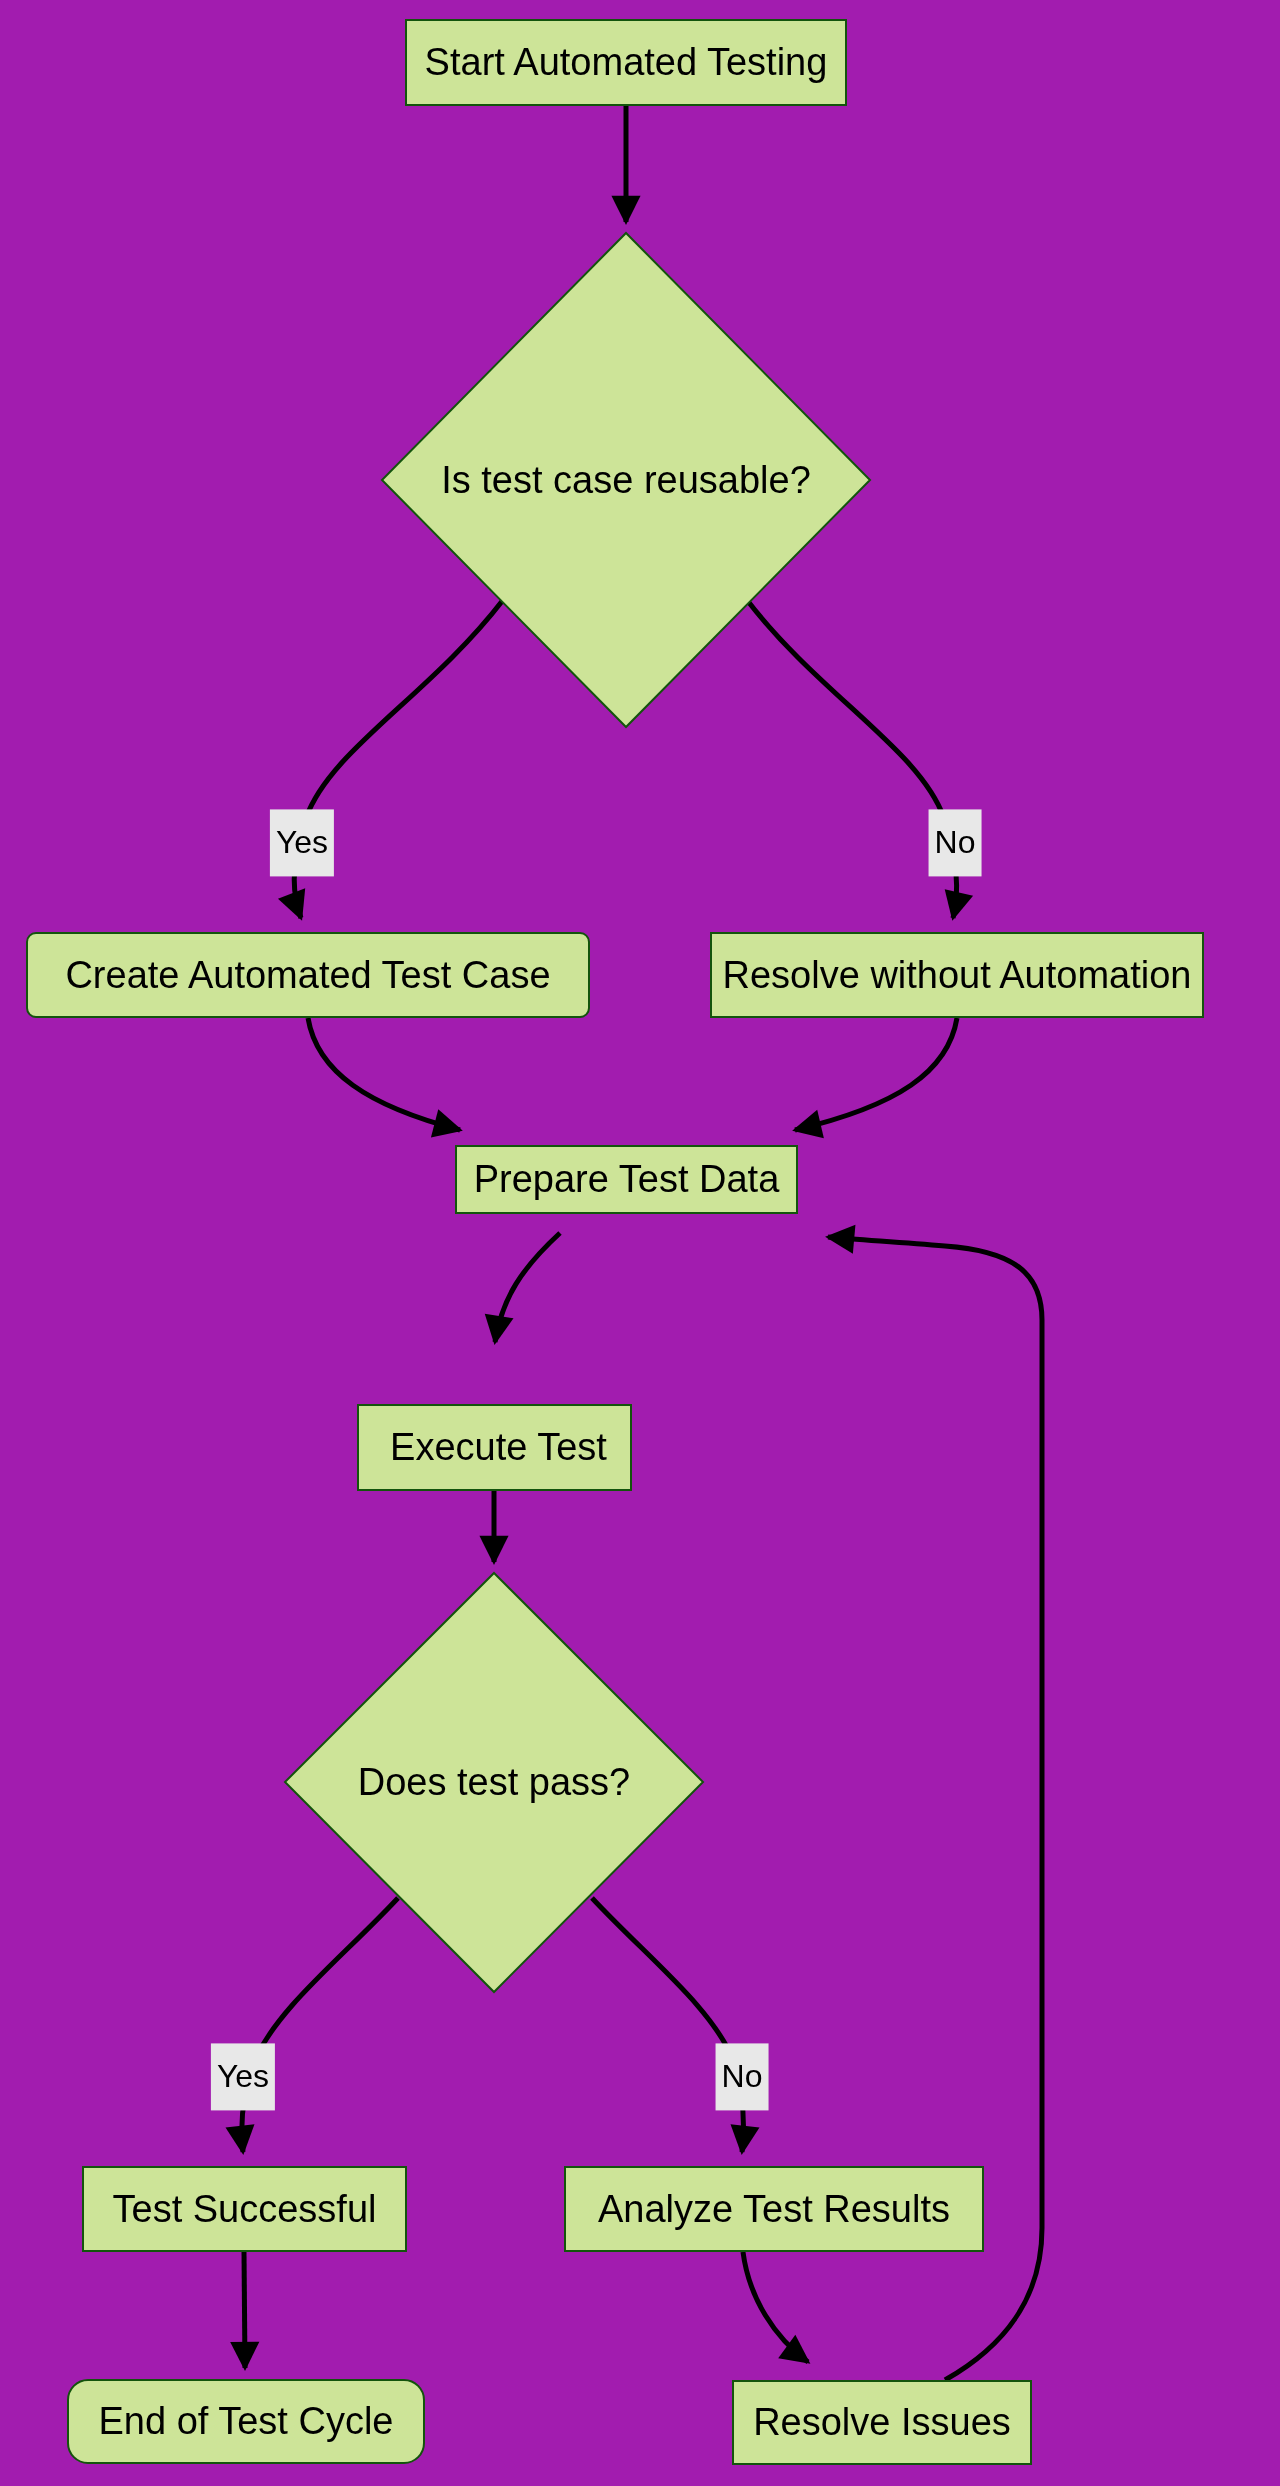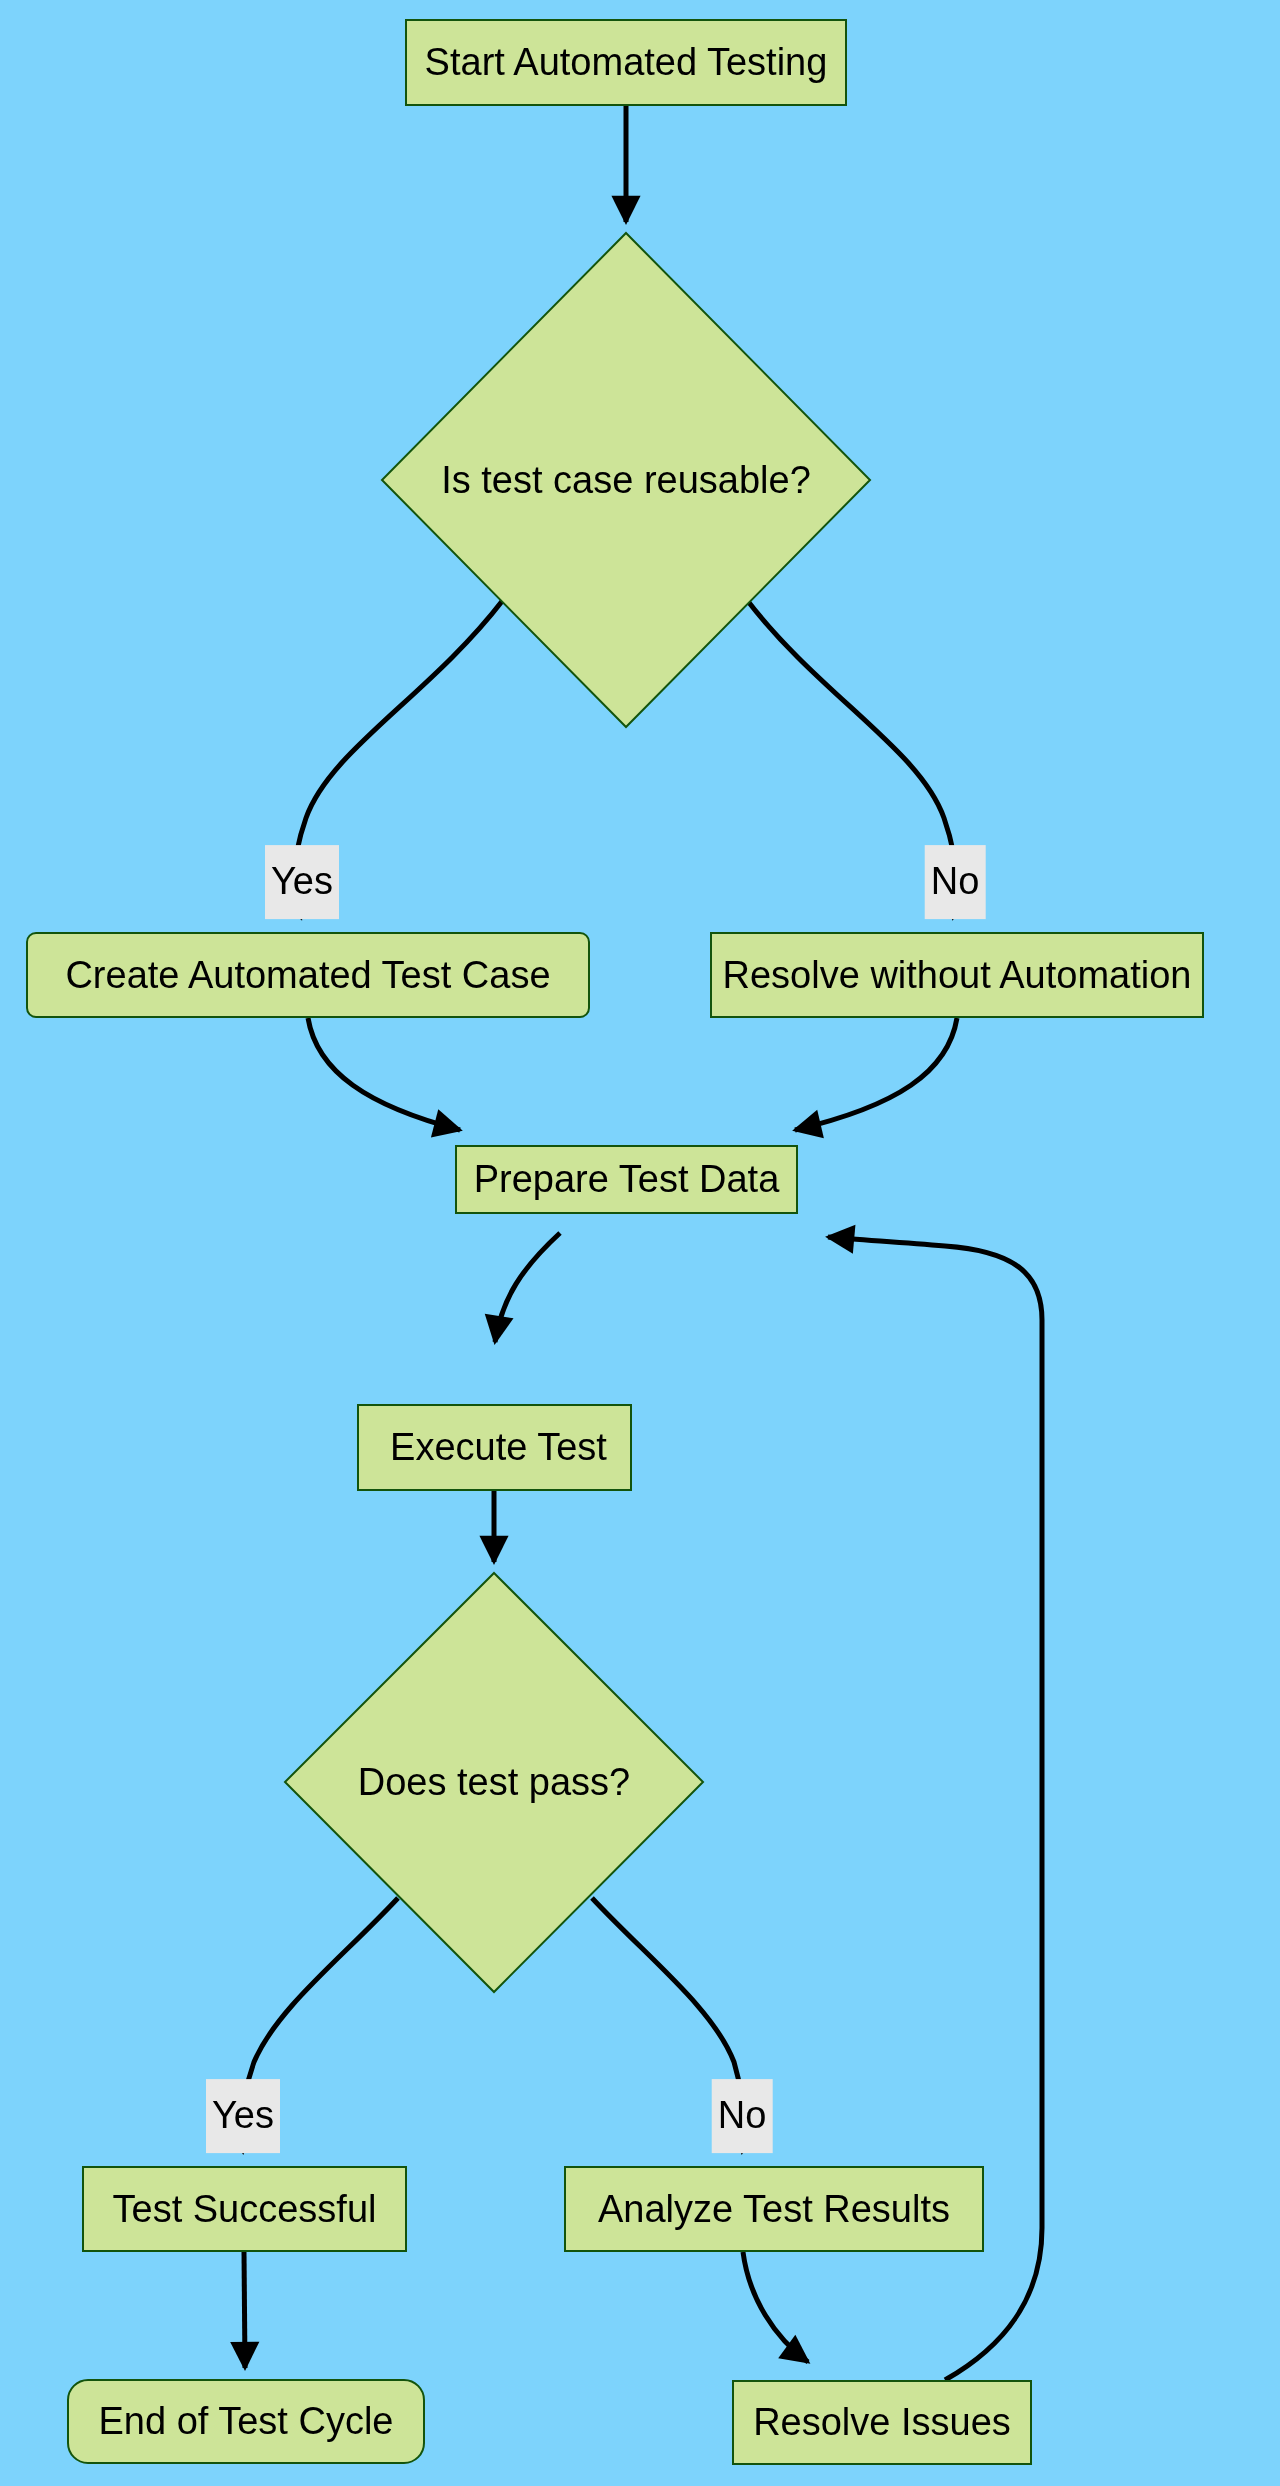--- a/index.html
+++ b/index.html
@@ -5,21 +5,21 @@
   html, body {
     margin: 0;
     padding: 0;
     background: #ffffff;
     font-family: "Liberation Sans", sans-serif;
   }
   .canvas {
     position: relative;
     width: 1280px;
     height: 2486px;
-    background: #7dd3fc;
+    background: #a21caf;
     overflow: hidden;
   }
   .edge-layer {
     position: absolute;
     left: 0; top: 0;
     width: 1280px;
     height: 2486px;
   }
   .edge-layer path.edge {
     fill: none;
@@ -50,25 +50,24 @@
     font-size: 38px;
     color: #000000;
     white-space: nowrap;
     transform: translate(-50%, -50%);
   }
   .edge-label {
     position: absolute;
     transform: translate(-50%, -50%);
     background: #e8e8e8;
     color: #000000;
-    font-size: 38px;
+    font-size: 32px;
     line-height: 1.1;
     padding: 16px 6px;
     white-space: nowrap;
-    margin-top: 39px;
   }
 </style>
 </head>
 <body>
 
 <div class="canvas">
 
   <svg class="edge-layer" width="1280" height="2486" viewBox="0 0 1280 2486" xmlns="http://www.w3.org/2000/svg">
     <defs>
       <marker id="arrow" viewBox="0 0 12 12" refX="10" refY="6" markerWidth="7" markerHeight="7" orient="auto">

